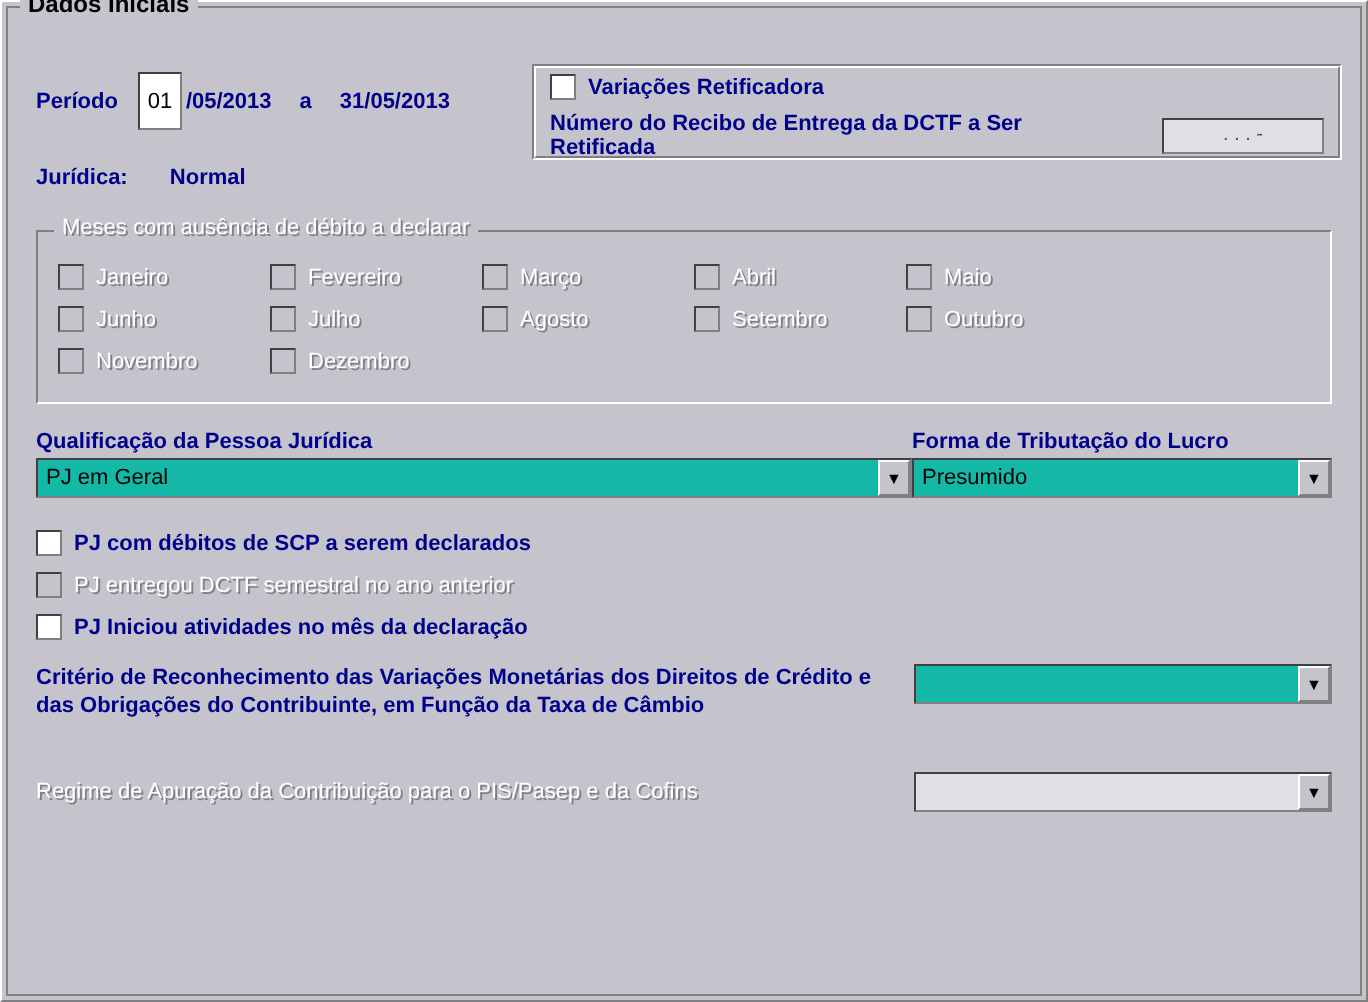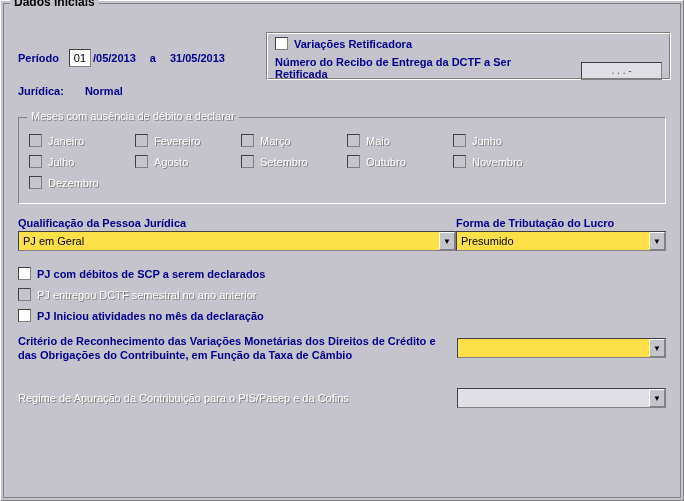--- a/index.html
+++ b/index.html
@@ -21,38 +21,38 @@
     height: 501px;
     position: relative;
     padding: 2px;
   }
   .inner {
     border: 1px solid #808080;
     background: #c5c4cc;
     width: 100%;
     height: 100%;
     position: relative;
-    padding: 23px 14px;
+    padding: 10px 14px;
   }
   .title {
     position: absolute;
     top: -9px;
     left: 6px;
     background: #c5c4cc;
     padding: 0 4px;
     font-weight: bold;
     color: #000;
     font-size: 12px;
   }
   .label-bold { color: #00008b; font-weight: bold; }
   .label-disabled { color: #ffffff; text-shadow: 1px 1px 0 #808080; }
   .period-row { margin-top: 22px; margin-bottom: 18px; display:flex; align-items:flex-start;}
   .period-left { display:flex; align-items:center; }
   .period-input {
-    width: 22px; height: 18px; font-size: 11px; text-align: center;
+    width: 22px; height: 29px; font-size: 11px; text-align: center;
     border: 1px solid #808080; border-top:1px solid #404040; border-left:1px solid #404040;
     background:#fff; margin: 0 2px;
   }
   .period-static { color:#00008b; font-weight:bold; }
   .decl-box {
     position:absolute; left:262px; top:28px; width:405px; height:48px;
     border:1px solid #808080; border-right:1px solid #fff; border-bottom:1px solid #fff;
     padding:4px 8px;
   }
   .decl-inner-border { position:absolute; inset:0; border:1px solid #fff; border-right:1px solid #808080; border-bottom:1px solid #808080; pointer-events:none;}
@@ -72,36 +72,36 @@
   .months-fieldset {
     border:1px solid #fff; border-top:1px solid #808080; border-left:1px solid #808080;
     position:relative; padding:12px 10px 10px 10px; margin-top:14px; margin-bottom:13px;
   }
   .months-fieldset .legend {
     position:absolute; top:-8px; left:8px; background:#c5c4cc; padding:0 4px;
   }
   .months-grid { display:flex; flex-wrap:wrap; }
   .month-cell { width:106px; display:flex; align-items:center; margin:4px 0; }
   .dropdown {
-    height:20px; background:#fde047;
+    height:20px; background:#14b8a6;
     border:1px solid #808080; border-top:1px solid #404040; border-left:1px solid #404040;
     display:flex; align-items:center; justify-content:space-between;
     padding-left:4px; font-size:11px;
   }
   .dropdown.disabled { background:#e0dfe6; }
   .dd-arrow {
     width:16px; height:18px; background:#c5c4cc;
     border:1px solid #fff; border-right:1px solid #808080; border-bottom:1px solid #808080;
     display:flex; align-items:center; justify-content:center; font-size:8px; color:#000;
   }
   .qual-row { display:flex; gap:0; margin-bottom:16px;}
   .qual-col1 { flex:1; }
   .qual-col2 { width:210px; }
   .chk-line { display:flex; align-items:center; margin:8px 0; }
-  .criteria-row { display:flex; align-items:center; margin-top:12px; }
+  .criteria-row { display:flex; align-items:flex-start; margin-top:12px; }
   .criteria-label { width:440px; color:#00008b; font-weight:bold; line-height:14px;}
   .criteria-dd { width:210px; }
   .regime-row { display:flex; align-items:center; margin-top:26px; }
   .regime-label { width:440px; }
 </style>
 </head>
 <body>
 
 <div class="panel">
   <div class="inner">
@@ -116,21 +116,21 @@
         <span class="period-static">31/05/2013</span>
       </div>
     </div>
 
     <div class="decl-box">
       <div class="decl-inner-border"></div>
       <div style="display:flex;align-items:center;margin-bottom:6px;">
         <span class="checkbox"></span>
         <span class="label-bold">Variações Retificadora</span>
       </div>
-      <div style="display:flex;align-items:flex-end;gap:24px;">
+      <div style="display:flex;align-items:center;gap:24px;">
         <span class="label-bold">Número do Recibo de Entrega da DCTF a Ser Retificada</span>
         <div class="recibo-field">.    .    .   -</div>
       </div>
     </div>
 
     <div class="situacao-row">
       <span class="label-bold">Jurídica:</span>
       <span class="label-bold" style="margin-left:18px;">Normal</span>
     </div>
 
@@ -142,20 +142,24 @@
             <span class="checkbox disabled"></span>
             <span class="label-disabled">Janeiro</span>
           </div>
         <div class="month-cell">
             <span class="checkbox disabled"></span>
             <span class="label-disabled">Fevereiro</span>
           </div>
         <div class="month-cell">
             <span class="checkbox disabled"></span>
             <span class="label-disabled">Março</span>
+          </div>
+        <div class="month-cell">
+            <span class="checkbox disabled"></span>
+            <span class="label-disabled">Abril</span>
           </div>
         <div class="month-cell">
             <span class="checkbox disabled"></span>
             <span class="label-disabled">Maio</span>
           </div>
         <div class="month-cell">
             <span class="checkbox disabled"></span>
             <span class="label-disabled">Junho</span>
           </div>
         <div class="month-cell">

